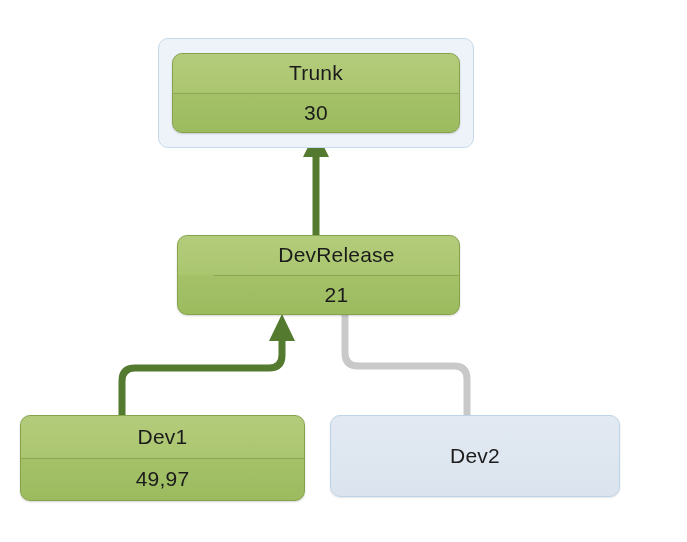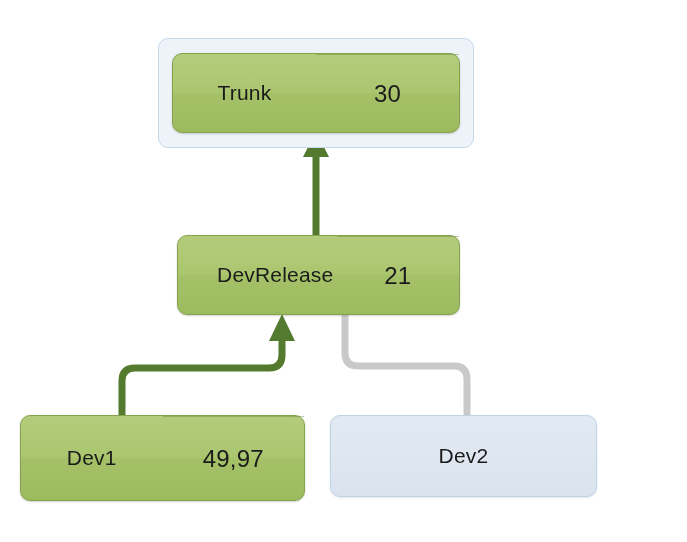--- a/index.html
+++ b/index.html
@@ -23,21 +23,21 @@
     top: 0;
     width: 687px;
     height: 542px;
   }
   
   .node {
     position: absolute;
     box-sizing: border-box;
     border-radius: 10px;
     display: flex;
-    flex-direction: row;
+    flex-direction: column;
     z-index: 5;
   }
   .node-green {
     background: linear-gradient(to bottom, #b3cc7c 0%, #abc66f 48%, #a4c167 52%, #9cbb5f 100%);
     border: 1px solid #86a34c;
     box-shadow: 0 1px 2px rgba(0,0,0,0.18);
   }
   .node-blue {
     background: linear-gradient(to bottom, #e2e9f2 0%, #dbe4ee 100%);
     border: 1px solid #bdd3e8;
@@ -50,21 +50,21 @@
     justify-content: center;
     font-size: 21px;
     color: #1b1b1b;
     letter-spacing: 0.2px;
   }
   .node-value {
     flex: 1 1 50%;
     display: flex;
     align-items: center;
     justify-content: center;
-    font-size: 24px;
+    font-size: 21px;
     color: #1b1b1b;
     letter-spacing: 0.2px;
   }
   .node-green .node-value {
     border-top: 1px solid rgba(108,136,61,0.45);
   }
   .node-single .node-title {
     flex: 1 1 100%;
   }
   
@@ -74,21 +74,21 @@
     background: #eef3fa;
     border: 1px solid #c6d9ec;
     border-radius: 10px;
     z-index: 2;
   }
   
   #trunk-group  { left: 158px; top: 38px;  width: 316px; height: 110px; }
   #node-trunk   { left: 172px; top: 53px;  width: 288px; height: 80px; }
   #node-devrelease { left: 177px; top: 235px; width: 283px; height: 80px; padding-left: 36px; }
   #node-dev1    { left: 20px;  top: 415px; width: 285px; height: 86px; }
-  #node-dev2    { left: 330px; top: 415px; width: 267px; height: 82px; }
+  #node-dev2    { left: 330px; top: 415px; width: 290px; height: 82px; }
 </style>
 </head>
 <body>
 
 <div id="canvas">
 
   <svg id="edge-layer" viewBox="0 0 687 542" xmlns="http://www.w3.org/2000/svg">
 
     <g>
       <path d="M 316 235 L 316 155" stroke="#537a2e" stroke-width="7" fill="none" stroke-linecap="butt"></path>

